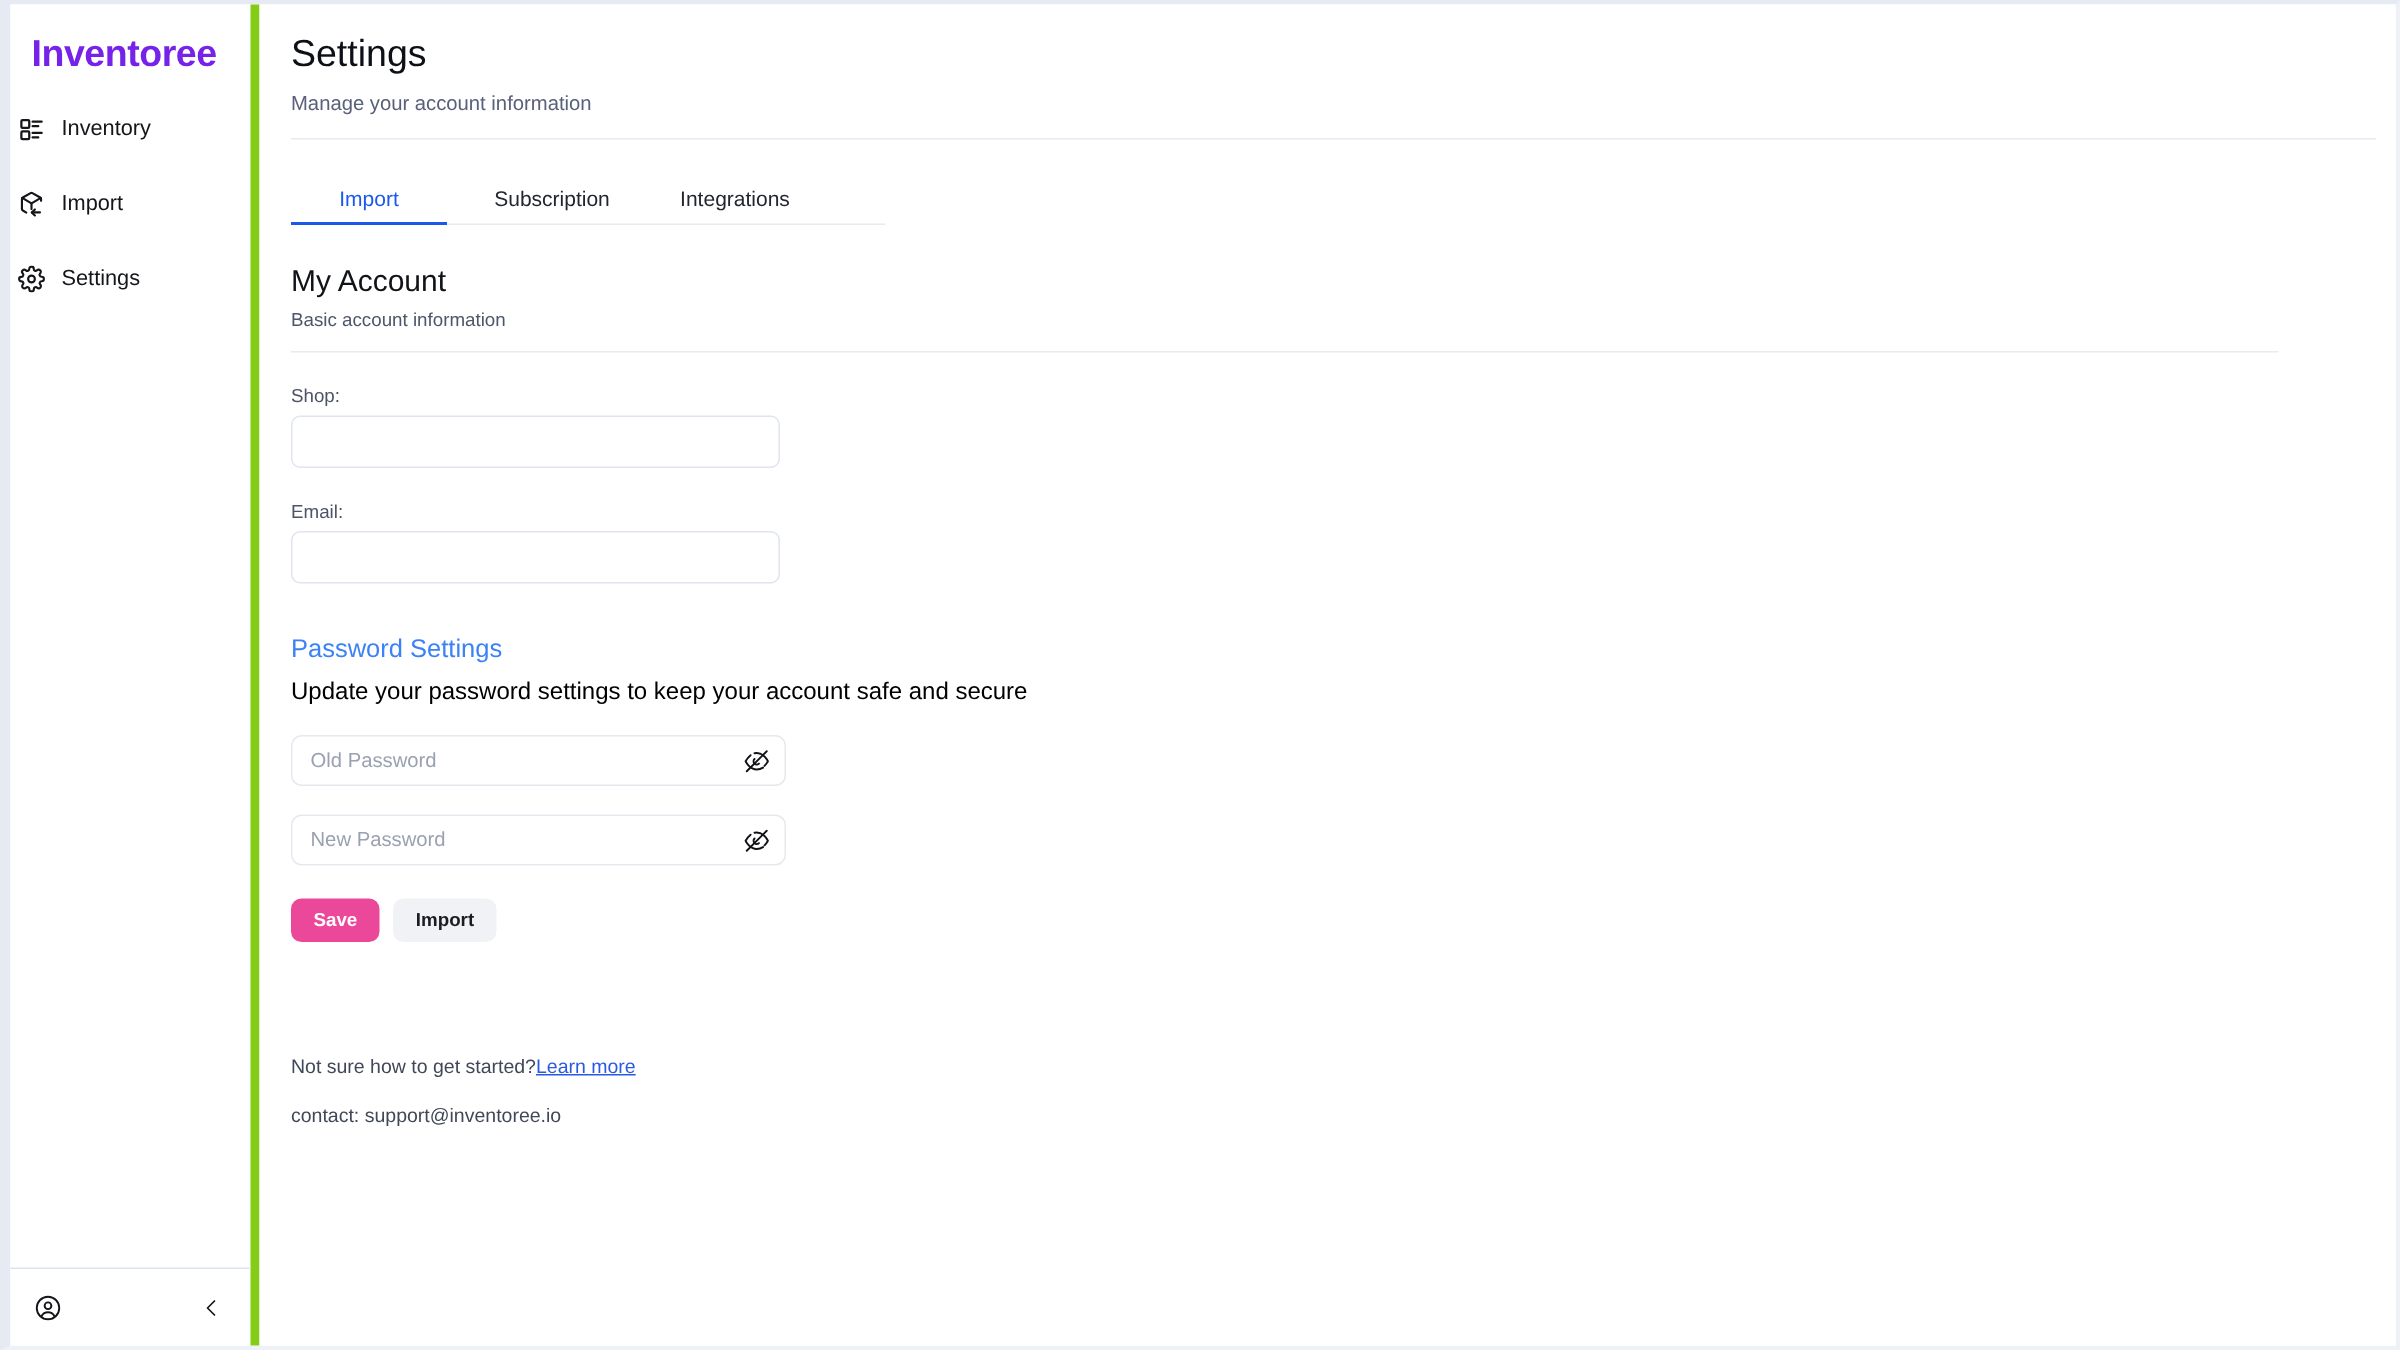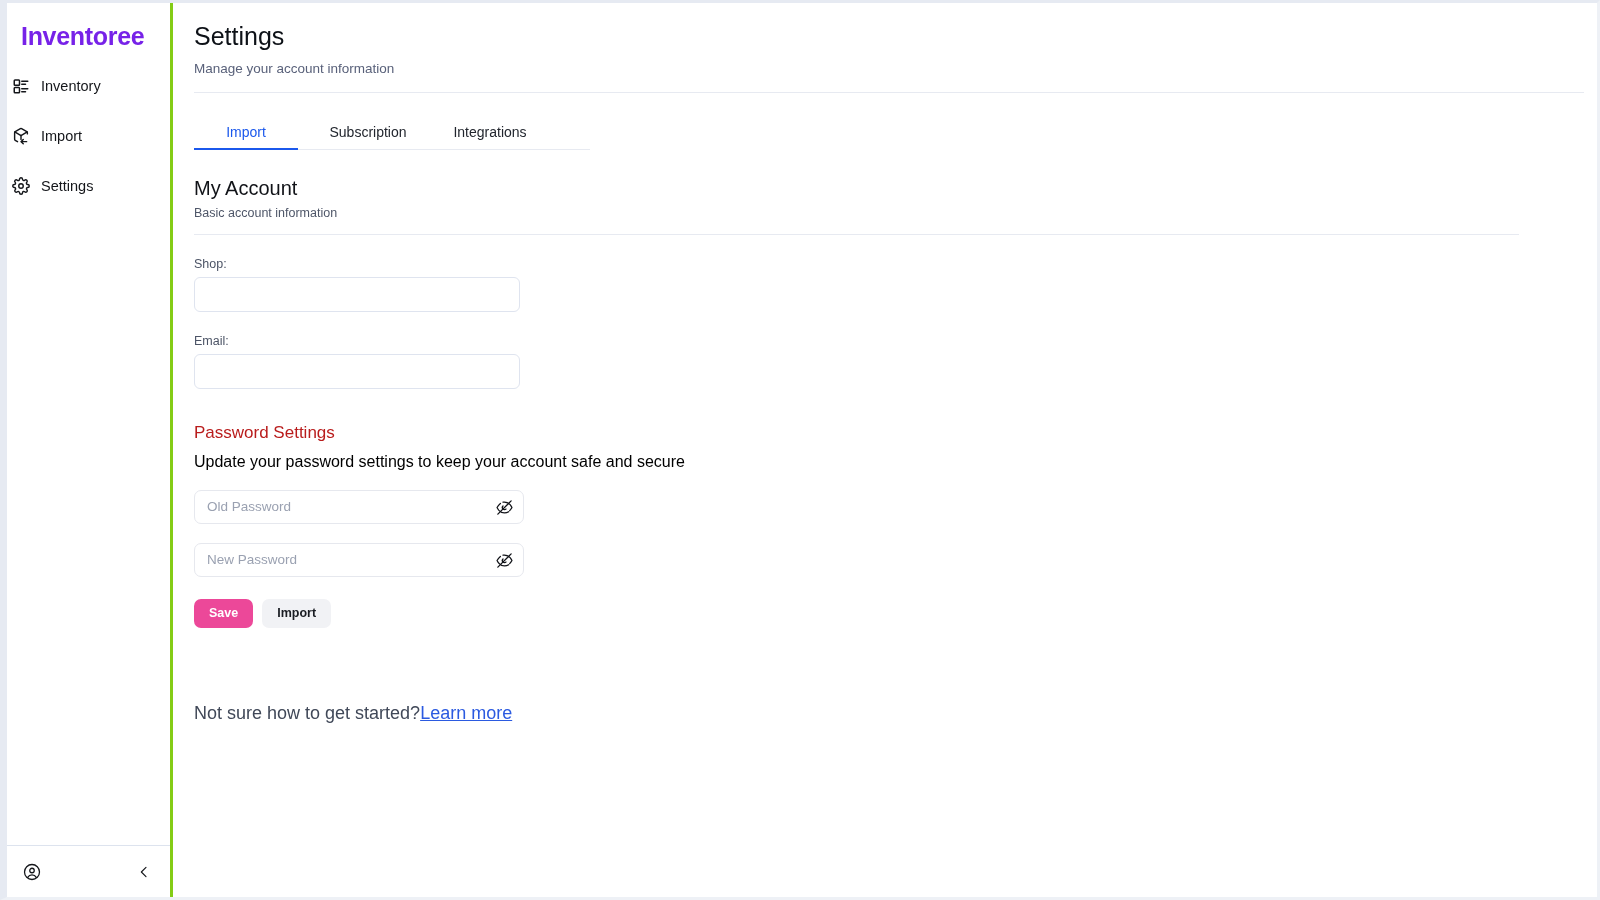--- a/index.html
+++ b/index.html
@@ -19,21 +19,21 @@
     border-top: 3px solid #e6eaf2;
     border-right: 3px solid #eef1f6;
     border-bottom: 3px solid #eef1f6;
   }
 
   
   .sidebar {
     width: 166px;
     flex: 0 0 166px;
     background: #ffffff;
-    border-right: 3px solid #84cc16;
+    border-right: 6px solid #84cc16;
     display: flex;
     flex-direction: column;
     position: relative;
   }
   .brand {
     padding: 18px 0 0 14px;
     font-size: 25px;
     font-weight: bold;
     color: #7722e8;
     letter-spacing: -0.3px;
@@ -159,21 +159,21 @@
     font-size: 13px;
     color: #1a1d23;
     padding: 0 10px;
     outline: none;
     font-family: "Liberation Sans", sans-serif;
   }
 
   .pw-block { margin-top: 34px; }
   .pw-title {
     font-size: 17px;
-    color: #b91c1c;
+    color: #3b82f6;
     font-weight: normal;
   }
   .pw-sub {
     font-size: 16px;
     color: #000000;
     margin-top: 10px;
   }
   .pw-field {
     position: relative;
     width: 330px;
@@ -213,21 +213,21 @@
     cursor: pointer;
     padding: 0 15px;
     height: 29px;
     line-height: 29px;
   }
   .btn-save { background: #ec4899; color: #ffffff; }
   .btn-cancel { background: #f1f2f5; color: #1a1d23; }
 
   .footnotes { margin: 75px 0 0 21px; }
   .footnote {
-    font-size: 18px;
+    font-size: 13px;
     color: #404858;
     margin-bottom: 12px;
     margin-top: 18px;
   }
   .footnote a {
     color: #2b5ae0;
     text-decoration: underline;
     cursor: pointer;
   }
 </style>
@@ -361,16 +361,17 @@
           <button class="btn btn-save">Save</button>
           <button class="btn btn-cancel">Import</button>
         </div>
       </div>
     </section>
 
     <div class="footnotes">
       <div class="footnote">
         <span>Not sure how to get started?</span><a>Learn more</a>
       </div>
+      <div class="footnote">contact: support@inventoree.io</div>
     </div>
 
   </main>
 </div>
 
 </body></html>

